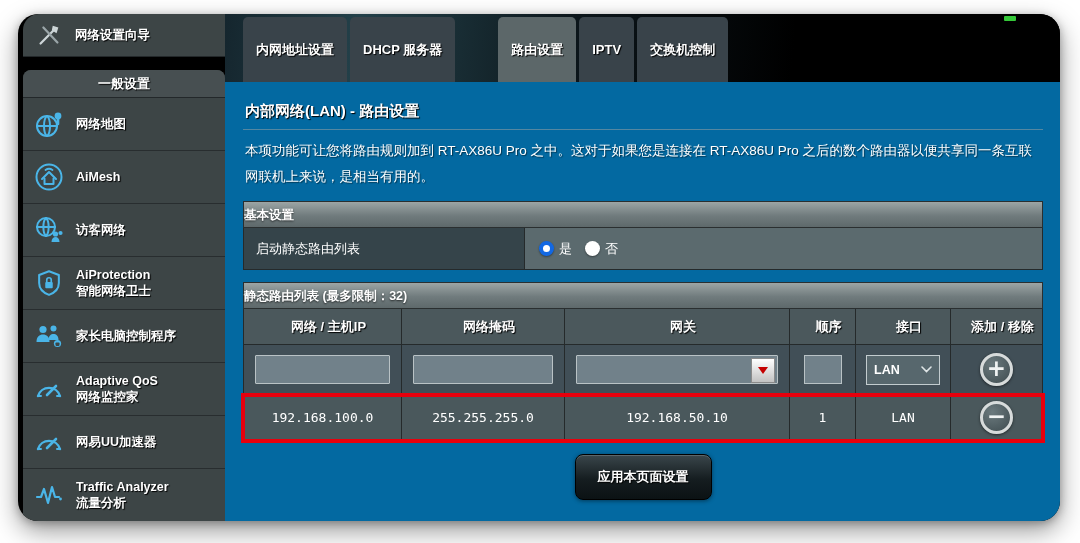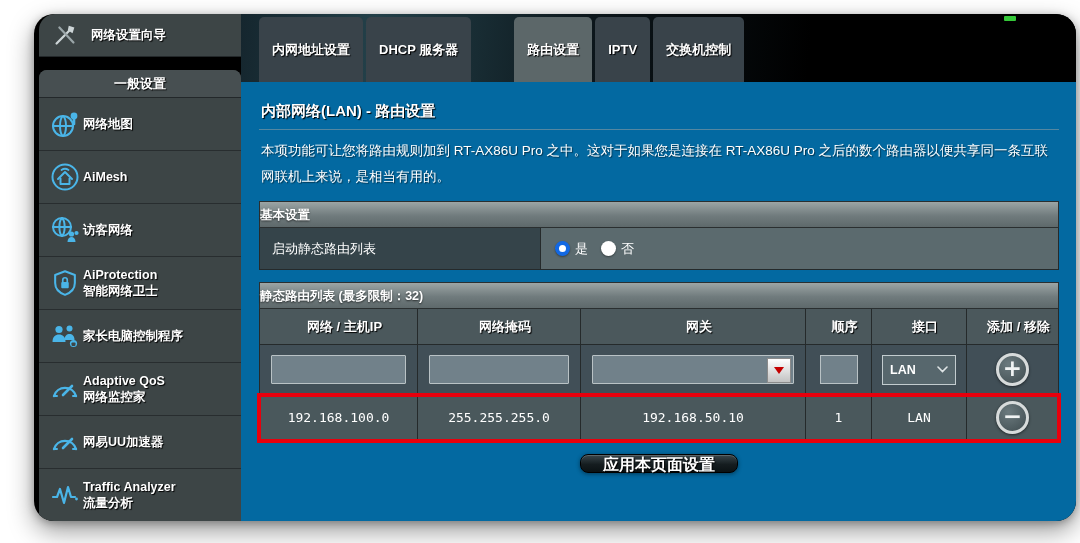--- a/index.html
+++ b/index.html
@@ -2,39 +2,39 @@
 <html><head>
 <meta charset="utf-8">
 <style>
   html,body { margin:0; padding:0; }
   body {
     width:1080px; height:543px; background:#ffffff; position:relative;
     font-family:"Liberation Sans", sans-serif; overflow:hidden;
   }
   .led { position:absolute; left:1004px; top:16px; width:12px; height:5px; border-radius:1px; z-index:9; }
   .card {
-    position:absolute; left:34px; top:14px; width:1042px; height:507px;
+    position:absolute; left:18px; top:14px; width:1042px; height:507px;
     background:#000; border-radius:20px; overflow:hidden; display:flex;
     box-shadow:0 10px 26px rgba(0,0,0,.40), 0 2px 8px rgba(0,0,0,.28);
   }
   
   .sidebar { width:207px; flex:0 0 auto; padding-left:5px; box-sizing:border-box; }
   .wizard-box {
     height:42px; background:#3d4546; border-radius:16px 0 0 0; margin-bottom:13px;
     display:flex; align-items:center; gap:8px; padding-left:8px; cursor:pointer;
     border-bottom:1px solid #23282a;
   }
   .group-box { background:#3d4546; border-radius:8px 8px 0 0; }
   .group-title {
     height:27px; line-height:27px; text-align:center; color:#fff; font-size:13px; font-weight:bold;
     background:#474f51; border-radius:8px 8px 0 0; border-bottom:1px solid #23282a;
     text-shadow:1px 1px 1px #000;
   }
   .side-item {
-    height:52px; display:flex; align-items:center; padding:0 4px 0 8px;
+    height:52px; display:flex; align-items:center; gap:9px; padding:0 4px 0 8px;
     border-bottom:1px solid #282d2f; cursor:pointer;
   }
   .s-icon { width:36px; height:32px; flex:0 0 auto; display:flex; align-items:center; justify-content:center; }
   .s-label { color:#fff; font-size:12.5px; font-weight:bold; line-height:1.3; text-shadow:1px 1px 1px #000; }
   .s-label .l2 { display:block; }
   
   .main { flex:1; display:flex; flex-direction:column; min-width:0; }
   .banner {
     height:68px; position:relative; flex:0 0 auto;
     background:linear-gradient(95deg, #15262e 0%, #234049 16%, #0c161b 42%, #000 68%, #000 100%);
@@ -94,22 +94,22 @@
   }
   .circle-btn {
     width:33px; height:33px; border-radius:50%; border:3px solid #d7dbdb; cursor:pointer;
     color:#f0f3f3; display:flex; align-items:center; justify-content:center;
     font-size:23px; font-weight:bold; line-height:1; font-family:"DejaVu Sans", sans-serif;
     background:radial-gradient(circle at 35% 30%, #6b7a7e, #3f4c50);
     box-shadow:0 1px 3px rgba(0,0,0,.55); padding:0 0 2px 0; box-sizing:border-box;
   }
   .apply-wrap { width:800px; display:flex; justify-content:center; margin-top:13px; }
   .apply {
-    height:19px; padding:0 22px; border:1px solid #000; border-radius:8px; cursor:pointer;
-    color:#fff; font-size:16px; font-weight:bold; font-family:inherit; text-shadow:1px 1px 1px #000;
+    height:46px; padding:0 22px; border:1px solid #000; border-radius:8px; cursor:pointer;
+    color:#fff; font-size:13px; font-weight:bold; font-family:inherit; text-shadow:1px 1px 1px #000;
     background:linear-gradient(180deg,#3a464b 0%, #151d20 55%, #0b1214 100%);
     box-shadow:inset 0 1px 0 rgba(255,255,255,.18), 0 1px 4px rgba(0,0,0,.45);
   }
 </style>
 </head>
 <body>
 
 <div class="led" style="background: rgb(53, 200, 57);"></div>
 
 <div class="card">

